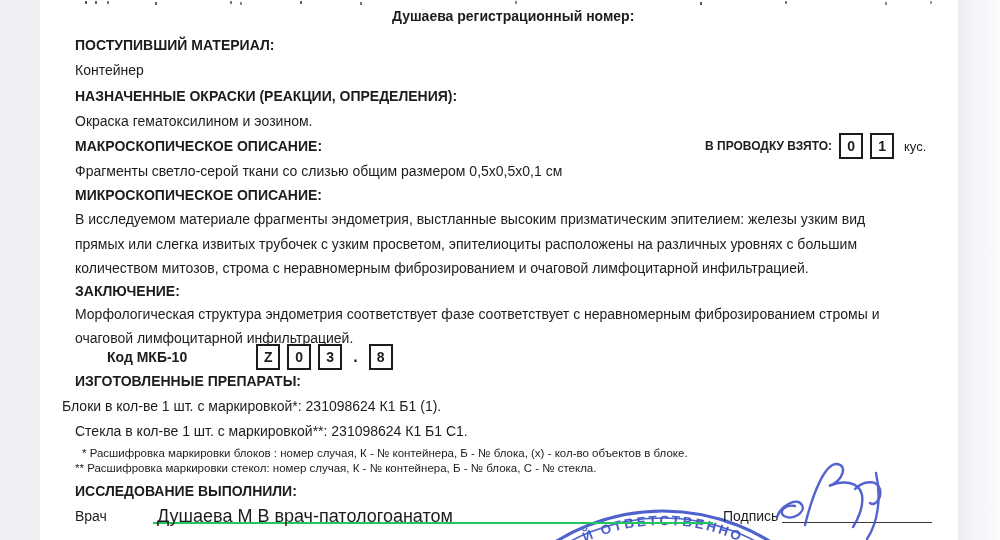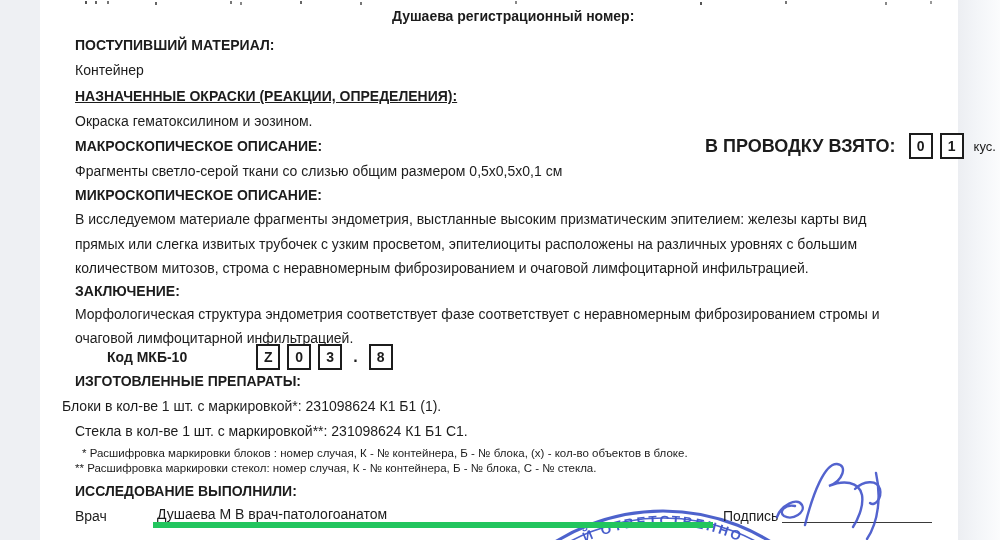--- a/index.html
+++ b/index.html
@@ -15,22 +15,22 @@
   .row{position:absolute;white-space:nowrap;font-size:14px;line-height:18px;}
   .bold{font-weight:bold;}
   .specks{position:absolute;left:85px;top:1px;width:2px;height:3px;background:#555;
     box-shadow:10px 0 #666,22px 0 #777,70px 1px #666,145px 0 #777,155px 1px #888,
       215px 0 #666,275px 1px #777,430px 0 #888,615px 1px #555,700px 0 #777,
       800px 1px #888,845px 0 #999;}
   .digit-box{display:inline-flex;align-items:center;justify-content:center;
     width:20px;height:22px;border:2px solid #1c1c1c;font-weight:bold;font-size:14px;
     background:#fff;}
   .boxrow{position:absolute;display:flex;align-items:center;gap:7px;}
-  .field-underline{position:absolute;border-bottom:6px solid #22c55e;height:16px;
-    font-size:14px;white-space:nowrap;}
+  .field-underline{position:absolute;border-bottom:2px solid #22c55e;height:16px;
+    font-size:18px;white-space:nowrap;}
   .hline{position:absolute;border-bottom:1px solid #3a3a3a;height:16px;}
   .footnote{position:absolute;white-space:nowrap;font-size:11.5px;line-height:14px;}
   .stamp-window{position:absolute;left:450px;top:506px;width:430px;height:34px;
     overflow:hidden;pointer-events:none;}
   .sig-window{position:absolute;left:763px;top:455px;width:180px;height:85px;
     overflow:hidden;pointer-events:none;}
 </style>
 </head>
 <body>
 
@@ -39,34 +39,34 @@
   <div class="left-margin"></div>
   <div class="right-edge"></div>
 
   <div class="specks"></div>
 
   <div class="row bold" style="left:392px;top:7px;">Душаева регистрационный номер:</div>
 
   <div class="row bold" style="left:75px;top:36px;">ПОСТУПИВШИЙ МАТЕРИАЛ:</div>
   <div class="row" style="left:75px;top:61px;">Контейнер</div>
 
-  <div class="row bold" style="left:75px;top:87px;text-decoration:underline;">НАЗНАЧЕННЫЕ ОКРАСКИ (РЕАКЦИИ, ОПРЕДЕЛЕНИЯ):</div>
+  <div class="row bold" style="left:75px;top:87px;">НАЗНАЧЕННЫЕ ОКРАСКИ (РЕАКЦИИ, ОПРЕДЕЛЕНИЯ):</div>
   <div class="row" style="left:75px;top:112px;">Окраска гематоксилином и эозином.</div>
 
   <div class="row bold" style="left:75px;top:137px;">МАКРОСКОПИЧЕСКОЕ ОПИСАНИЕ:</div>
   <div class="boxrow" style="left:705px;top:133px;height:26px;">
-    <span class="bold" style="font-size:18px;margin-right:6px;">В ПРОВОДКУ ВЗЯТО:</span>
+    <span class="bold" style="font-size:12px;margin-right:0;">В ПРОВОДКУ ВЗЯТО:</span>
     <span class="digit-box">0</span>
     <span class="digit-box">1</span>
     <span style="font-size:13px;margin-left:3px;">кус.</span>
   </div>
   <div class="row" style="left:75px;top:162px;">Фрагменты светло-серой ткани со слизью общим размером 0,5х0,5х0,1 см</div>
 
   <div class="row bold" style="left:75px;top:186px;">МИКРОСКОПИЧЕСКОЕ ОПИСАНИЕ:</div>
-  <div class="row" style="left:75px;top:210px;">В исследуемом материале фрагменты эндометрия, выстланные высоким призматическим эпителием: железы карты вид</div>
+  <div class="row" style="left:75px;top:210px;">В исследуемом материале фрагменты эндометрия, выстланные высоким призматическим эпителием: железы узким вид</div>
   <div class="row" style="left:75px;top:235px;">прямых или слегка извитых трубочек с узким просветом, эпителиоциты расположены на различных уровнях с большим</div>
   <div class="row" style="left:75px;top:259px;">количеством митозов, строма с неравномерным фиброзированием и очаговой лимфоцитарной инфильтрацией.</div>
 
   <div class="row bold" style="left:75px;top:282px;">ЗАКЛЮЧЕНИЕ:</div>
   <div class="row" style="left:75px;top:305px;">Морфологическая структура эндометрия соответствует фазе соответствует с неравномерным фиброзированием стромы и</div>
   <div class="row" style="left:75px;top:329px;">очаговой лимфоцитарной инфильтрацией.</div>
 
   <div class="boxrow" style="left:75px;top:344px;height:25px;">
     <span class="bold" style="font-size:14px;margin-right:62px;padding-left:32px;">Код МКБ-10</span>
     <span class="digit-box">Z</span>

